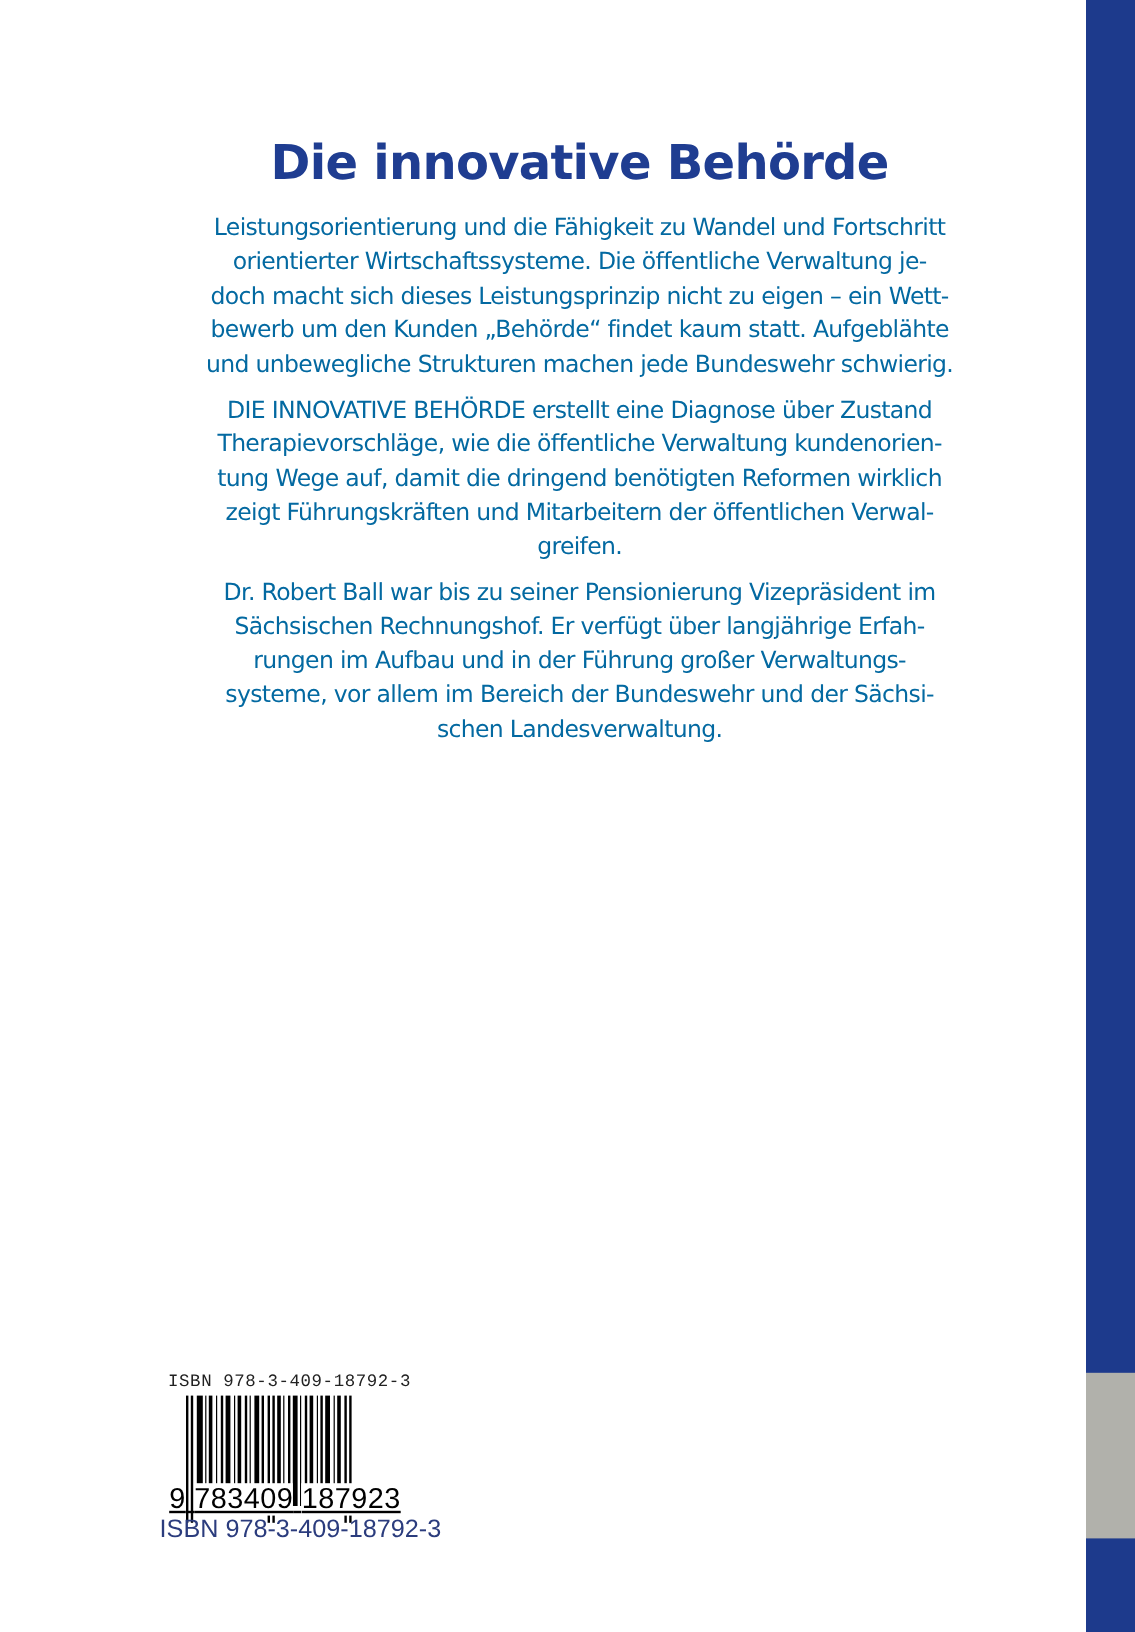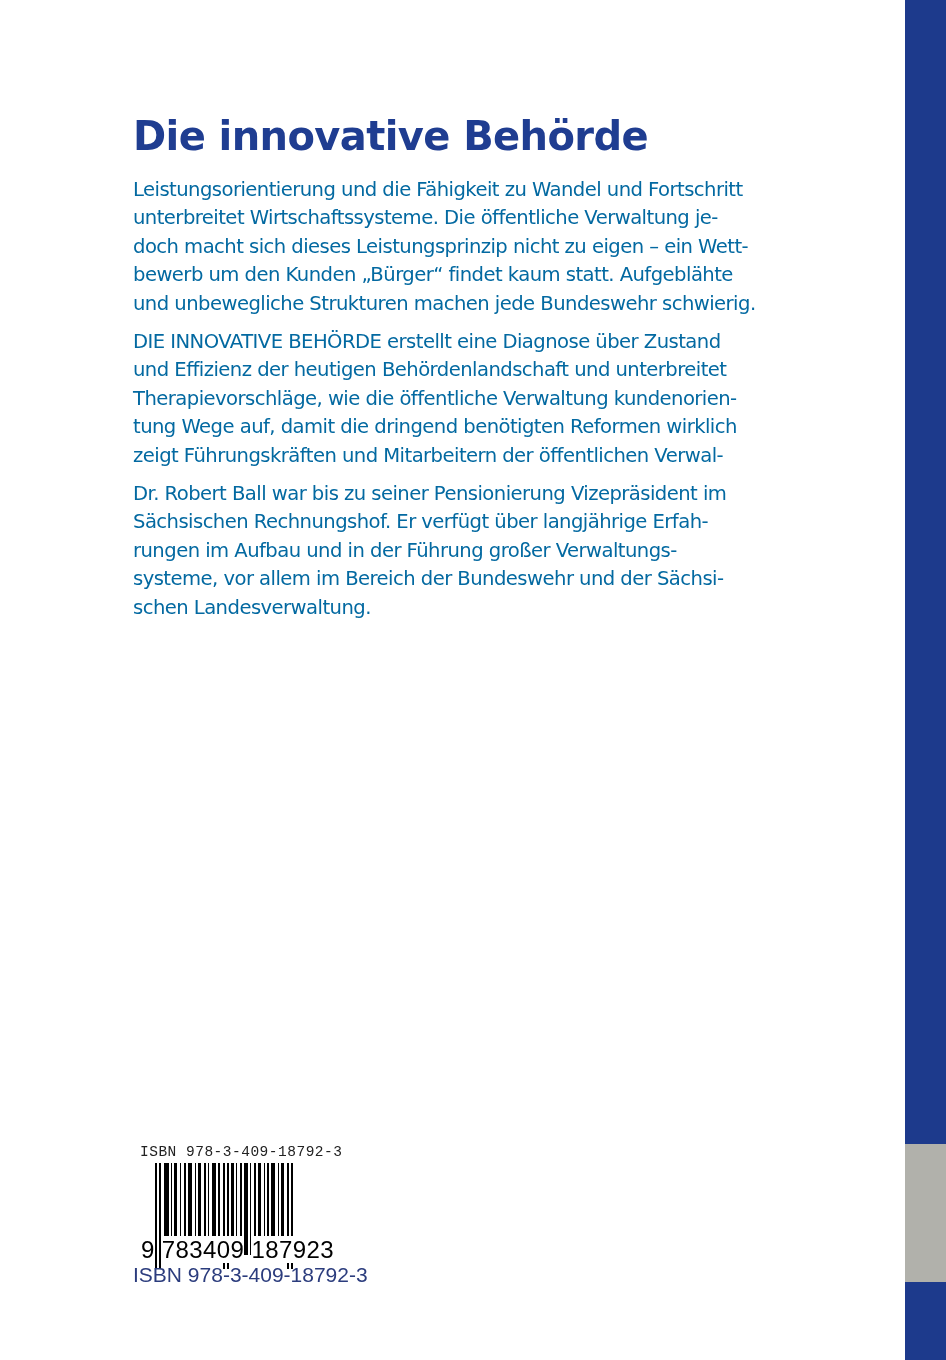--- a/index.html
+++ b/index.html
@@ -12,20 +12,21 @@
       position: absolute; left: 905px; top: 0; width: 41px; height: 1360px;
       background: #1d3a8c;
     }
     .sidebar-gray {
       position: absolute; left: 905px; top: 1144px; width: 41px; height: 138px;
       background: #b1b1ab;
     }
     .content {
       position: absolute; left: 133px; top: 106px; width: 700px;
       color: #1e3170;
+      text-align: center;
     }
     .title {
       font-family: "DejaVu Sans", sans-serif;
       font-weight: bold; font-size: 40px; line-height: 60px;
       color: #1f3d91; margin: 0 0 10px 0; letter-spacing: -0.6px;
       white-space: nowrap;
     }
     .para {
       font-family: "DejaVu Sans", sans-serif;
       font-size: 19.6px; line-height: 28.4px; margin: 0 0 10px 0;
@@ -39,51 +40,52 @@
     }
     .barcode {
       position: absolute; left: 150px; top: 1163px; width: 190px; height: 106px;
     }
     .barcode .bar { position: absolute; top: 0; background: #000; }
     .barcode-digits {
       position: absolute; left: 141px; top: 1236px;
       font-family: "Liberation Sans", sans-serif; font-size: 24px;
       color: #000; white-space: nowrap; letter-spacing: 0.4px;
       background: transparent;
+      text-decoration: underline;
     }
     .barcode-digits span { background: #fff; }
     .isbn-bottom {
       position: absolute; left: 133px; top: 1263px;
       font-family: "Liberation Sans", sans-serif; font-size: 21px;
       color: #2b3c7d; white-space: nowrap;
     }
   </style>
 </head>
 <body>
 
 <div class="sidebar"></div>
 <div class="sidebar-gray"></div>
 
 <div class="content">
   <h1 class="title">Die innovative Behörde</h1>
 
   <p class="para">
     <span class="line">Leistungsorientierung und die Fähigkeit zu Wandel und Fortschritt</span>
-    <span class="line">unterbreitet Wirtschaftssysteme. Die öffentliche Verwaltung je-</span>
+    <span class="line">orientierter Wirtschaftssysteme. Die öffentliche Verwaltung je-</span>
     <span class="line">doch macht sich dieses Leistungsprinzip nicht zu eigen – ein Wett-</span>
-    <span class="line">bewerb um den Kunden „Bürger“ findet kaum statt. Aufgeblähte</span>
+    <span class="line">bewerb um den Kunden „Behörde“ findet kaum statt. Aufgeblähte</span>
     <span class="line">und unbewegliche Strukturen machen jede Bundeswehr schwierig.</span>
   </p>
 
   <p class="para">
     <span class="line">DIE INNOVATIVE BEHÖRDE erstellt eine Diagnose über Zustand</span>
-    <span class="line">und Effizienz der heutigen Behördenlandschaft und unterbreitet</span>
     <span class="line">Therapievorschläge, wie die öffentliche Verwaltung kundenorien-</span>
     <span class="line">tung Wege auf, damit die dringend benötigten Reformen wirklich</span>
     <span class="line">zeigt Führungskräften und Mitarbeitern der öffentlichen Verwal-</span>
+    <span class="line">greifen.</span>
   </p>
 
   <p class="para">
     <span class="line">Dr. Robert Ball war bis zu seiner Pensionierung Vizepräsident im</span>
     <span class="line">Sächsischen Rechnungshof. Er verfügt über langjährige Erfah-</span>
     <span class="line">rungen im Aufbau und in der Führung großer Verwaltungs-</span>
     <span class="line">systeme, vor allem im Bereich der Bundeswehr und der Sächsi-</span>
     <span class="line">schen Landesverwaltung.</span>
   </p>
 </div>

